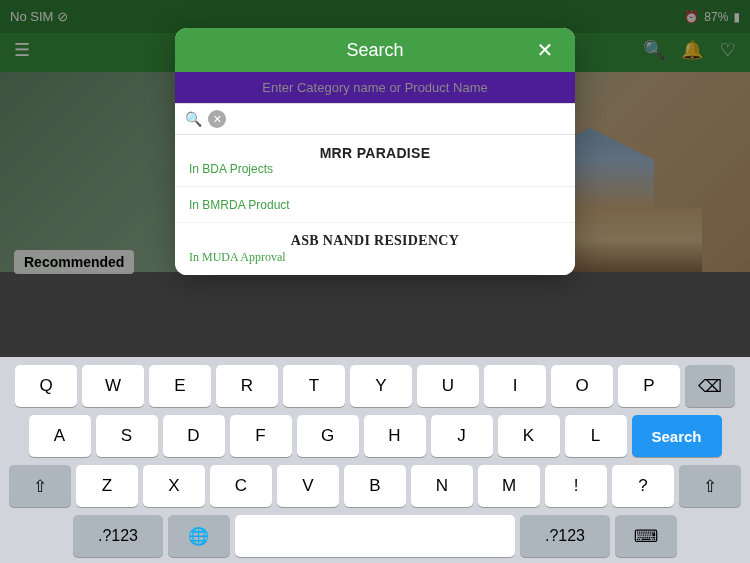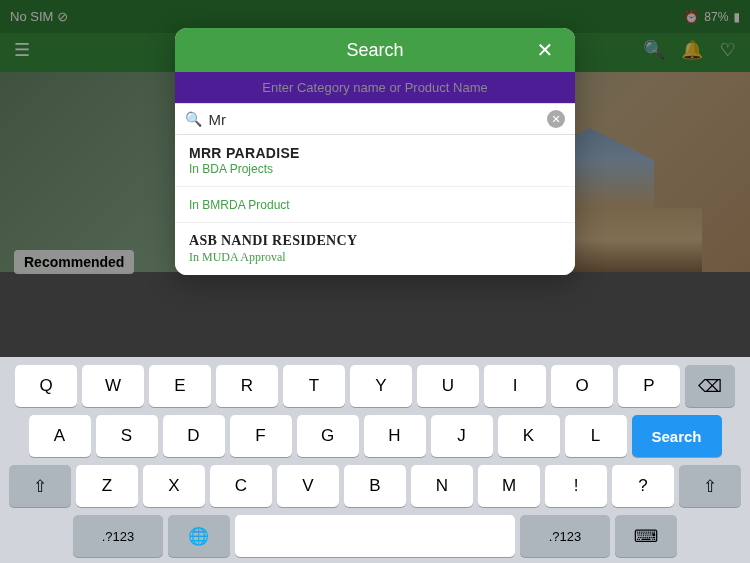--- a/index.html
+++ b/index.html
@@ -183,20 +183,21 @@
       padding: 10px 14px;
       border-bottom: 1px solid #f0f0f0;
       cursor: pointer;
     }
     .result-item:last-child { border-bottom: none; font-family: Liberation Serif, serif; }
     .result-name {
       font-size: 14px;
       font-weight: 700;
       color: #222;
       letter-spacing: 0.3px;
+      text-align: center;
     }
     .result-sub {
       font-size: 12px;
       color: #43a047;
       margin-top: 1px;
     }
 
     
     .keyboard {
       position: absolute;
@@ -249,21 +250,21 @@
     .key-space {
       flex: 4;
       max-width: 280px;
     }
     .key-backspace {
       background: #adb5bd;
       min-width: 42px;
       max-width: 50px;
     }
     .key-small {
-      font-size: 13px;
+      font-size: 16px;
     }
     .kb-row-bottom {
       display: flex;
       justify-content: center;
       gap: 5px;
     }
   </style>
 </head>
 <body>
 
@@ -302,21 +303,20 @@
 
 <div class="search-modal">
   <div class="modal-header">
     <div class="modal-header-spacer"></div>
     <span class="modal-title">Search</span>
     <div class="modal-close">✕</div>
   </div>
   <div class="modal-hint">Enter Category name or Product Name</div>
   <div class="search-input-row">
     <span class="search-input-icon">🔍</span>
-    <input class="search-input-field" value="Mr" type="text" style="">
     <div class="search-clear-btn">✕</div>
   </div>
   <div class="results-list">
     <div class="result-item">
       <div class="result-name">MRR PARADISE</div>
       <div class="result-sub">In BDA Projects</div>
     </div>
     <div class="result-item">
       <div class="result-sub">In BMRDA Product</div>
     </div>

